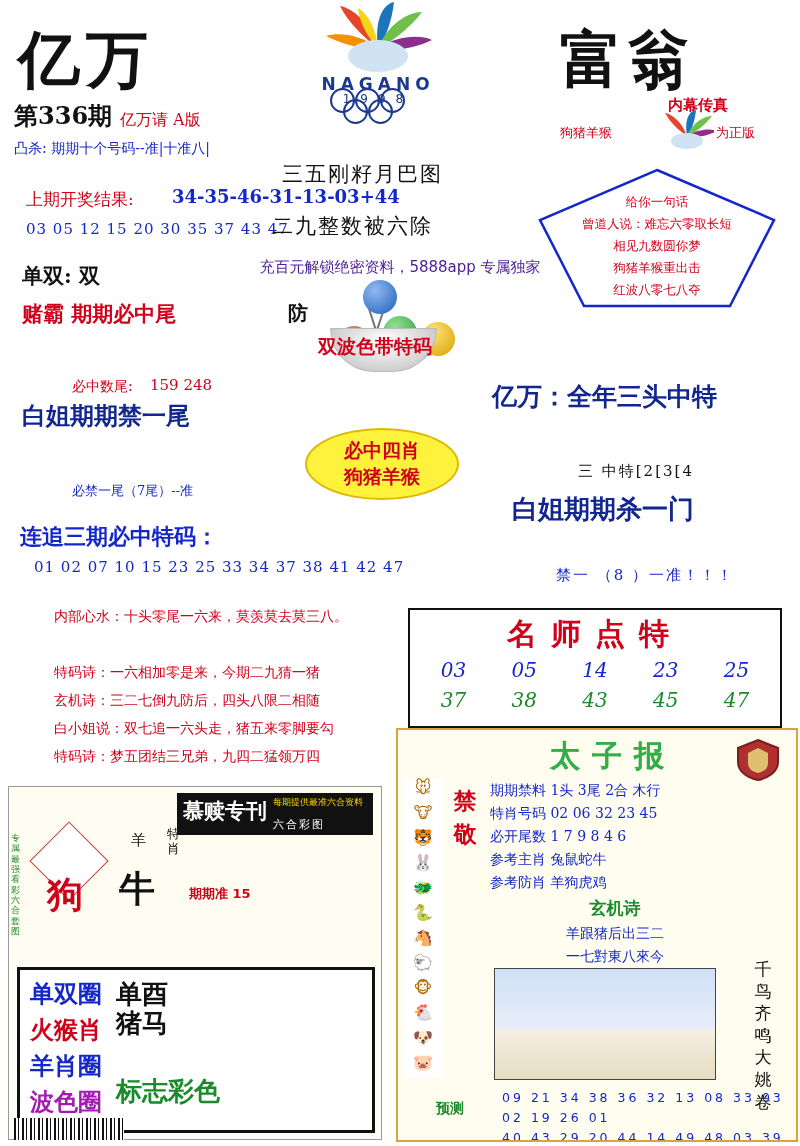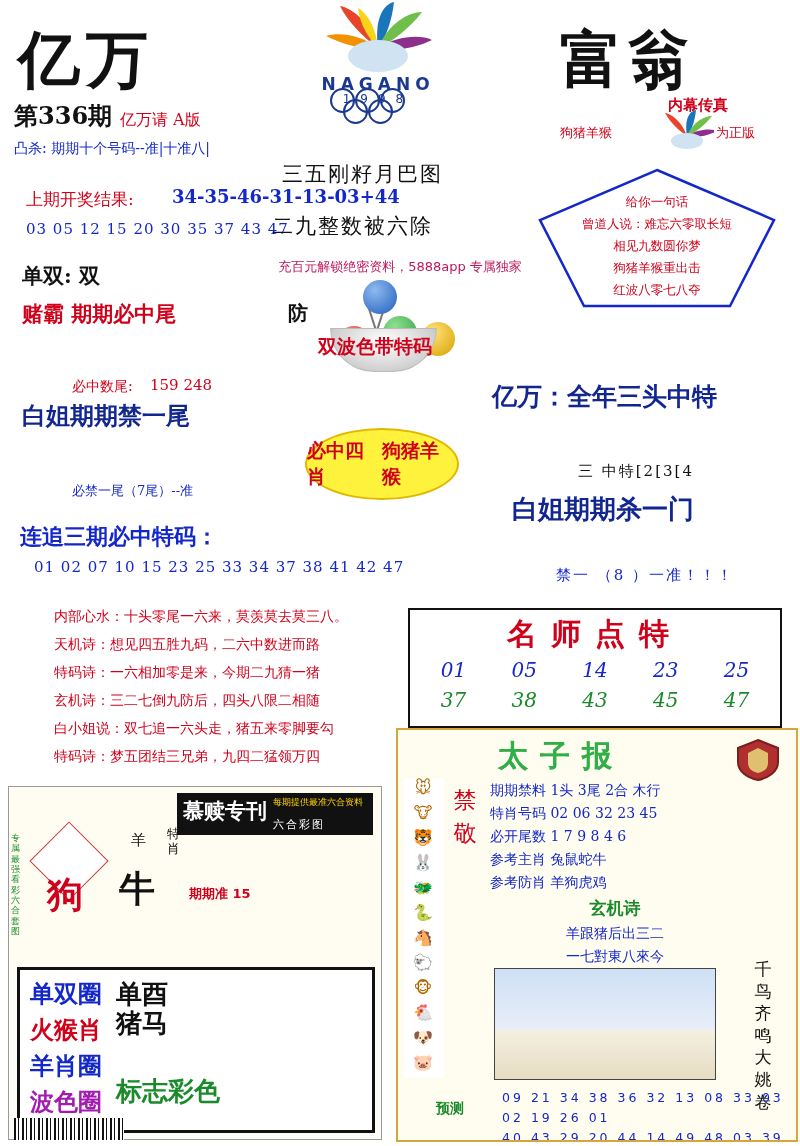--- a/index.html
+++ b/index.html
@@ -46,21 +46,21 @@
   .balloons{position:absolute;left:275px;top:278px;width:215px;height:95px;}
   .bl{position:absolute;width:34px;height:34px;border-radius:50%;}
   .bowl{position:absolute;left:55px;top:50px;width:105px;height:42px;
      background:radial-gradient(ellipse at 50% 30%, #ffffff 0%, #cfcfcf 70%, #9b9b9b 100%);
      border-radius:0 0 52px 52px;border:1px solid #bbb;}
   .stick{position:absolute;background:#777;width:2px;}
 
   
   .oval{position:absolute;left:305px;top:428px;width:150px;height:68px;
      background:#fff23d;border:2px solid #e0b800;border-radius:50%/50%;
-     display:flex;align-items:center;justify-content:center;}
+     display:flex;flex-direction:column;align-items:center;justify-content:center;}
   .oval div{font-size:19px;font-weight:bold;font-family:"DejaVu Serif","Liberation Serif",serif;line-height:1.35;}
 
   
   .ms{position:absolute;left:408px;top:608px;width:370px;height:116px;
       border:2px solid #111;background:#fff;}
   .ms-title{position:absolute;left:0;top:4px;width:100%;text-align:center;
       font-size:30px;font-weight:bold;color:#d0021b;letter-spacing:14px;
       font-family:"DejaVu Serif","Liberation Serif",serif;}
   .ms-nums{position:absolute;left:8px;top:48px;width:354px;}
   .ms-row{display:flex;justify-content:space-around;font-size:20px;font-style:italic;
@@ -92,38 +92,38 @@
   .bl-vert-left{position:absolute;left:2px;top:46px;width:12px;font-size:9px;color:#1a8a2a;line-height:1.15;}
   .bl-bottom{position:absolute;left:8px;top:180px;width:352px;height:160px;
      border:3px solid #111;background:#fff;}
   .pill{position:absolute;border-radius:4px;font-weight:bold;font-family:"DejaVu Serif","Liberation Serif",serif;}
   .barcode{position:absolute;left:14px;top:1118px;width:110px;height:22px;
      background:repeating-linear-gradient(90deg,#111 0 2px,#fff 2px 4px,#111 4px 5px,#fff 5px 8px);}
 
   
   .br-poster{position:absolute;left:396px;top:728px;width:398px;height:410px;
      border:2px solid #d8a53a;background:#fffdf0;overflow:hidden;}
-  .br-title{position:absolute;left:100px;top:6px;width:230px;font-size:30px;font-weight:bold;
+  .br-title{position:absolute;left:100px;top:6px;width:230px;text-align:center;font-size:30px;font-weight:bold;
      letter-spacing:12px;font-family:"DejaVu Serif","Liberation Serif",serif;
      background:linear-gradient(#ffe96a,#2faf4a);-webkit-background-clip:text;background-clip:text;color:#2faf4a;}
   .br-left-strip{position:absolute;left:6px;top:48px;width:40px;height:300px;background:#fff;}
   .br-left-strip .z{width:38px;height:25px;font-size:16px;text-align:center;color:#b06a00;}
-  .br-vert{position:absolute;left:52px;top:54px;width:30px;font-size:23px;color:#d0021b;font-weight:normal;
+  .br-vert{position:absolute;left:52px;top:54px;width:30px;font-size:23px;color:#d0021b;font-weight:bold;
      line-height:1.45;text-align:center;font-family:"DejaVu Serif","Liberation Serif",serif;}
   .br-body{position:absolute;left:92px;top:52px;width:250px;}
   .br-line{font-size:14px;color:#1427c8;font-family:"DejaVu Serif","Liberation Serif",serif;margin-bottom:5px;white-space:nowrap;}
   .br-pic{position:absolute;left:96px;top:238px;width:220px;height:110px;border:1px solid #444;
      background:linear-gradient(#cfe0f5 0%,#e8eef8 55%,#f4efe0 56%,#e6dcc2 100%);}
   .br-right-vert{position:absolute;left:352px;top:228px;width:26px;font-size:17px;color:#111;
      font-family:"DejaVu Serif","Liberation Serif",serif;line-height:1.3;text-align:center;}
   .br-foot{position:absolute;left:8px;top:356px;width:380px;}
   .br-foot .lab{position:absolute;left:30px;top:14px;font-size:14px;color:#1a8a2a;font-weight:bold;}
   .br-foot .nums{position:absolute;left:96px;top:2px;font-size:12.5px;color:#1427c8;line-height:1.6;letter-spacing:3px;}
   .br-bottom-strip{position:absolute;left:6px;top:352px;width:84px;height:48px;}
-  .watermark{position:absolute;left:0;top:258px;width:800px;text-align:center;font-size:13px;color:#be185d;}
+  .watermark{position:absolute;left:0;top:258px;width:800px;text-align:center;font-size:15px;color:#4c1d95;}
 </style>
 </head>
 <body>
 
 <div class="page">
 
   <div class="hdr">
     <div class="hdr-left kai">亿万</div>
     <div class="hdr-right kai">富翁</div>
 
@@ -216,31 +216,30 @@
   </div>
 
   <div class="t kai black" style="left:578px;top:462px;font-size:15px;letter-spacing:2px;">三  中特[2[3[4</div>
   <div class="t kai dblue b" style="left:512px;top:492px;font-size:26px;">白姐期期杀一门</div>
   <div class="t kai blue" style="left:556px;top:566px;font-size:15px;letter-spacing:2px;">禁一 （8 ）一准！！！</div>
 
   <div class="t kai blue b" style="left:20px;top:522px;font-size:22px;">连追三期必中特码：</div>
   <div class="t kai blue" style="left:22px;top:558px;font-size:15px;letter-spacing:1px;margin-left:12px;">01 02 07 10 15 23 25 33 34 37 38 41 42 47</div>
 
   <div class="t kai red" style="left:54px;top:608px;font-size:14px;">内部心水：十头零尾一六来，莫羡莫去莫三八。</div>
-  <div class="t kai red" style="left:54px;top:636px;font-size:14px;">天机诗：想见四五胜九码，二六中数进而路</div>
   <div class="t kai red" style="left:54px;top:692px;font-size:14px;">玄机诗：三二七倒九防后，四头八限二相随</div>
   <div class="t kai red" style="left:54px;top:664px;font-size:14px;">特码诗：一六相加零是来，今期二九猜一猪</div>
   <div class="t kai red" style="left:54px;top:720px;font-size:14px;">白小姐说：双七追一六头走，猪五来零脚要勾</div>
   <div class="t kai red" style="left:54px;top:748px;font-size:14px;">特码诗：梦五团结三兄弟，九四二猛领万四</div>
 
   <div class="ms">
     <div class="ms-title kai">名师点特</div>
     <div class="ms-nums">
       <div class="ms-row r1">
-        <span>01</span>
+        <span>03</span>
         <span>05</span>
         <span>14</span>
         <span>23</span>
         <span>25</span>
       </div>
       <div class="ms-row r2">
         <span>37</span>
         <span>38</span>
         <span>43</span>
         <span>45</span>

